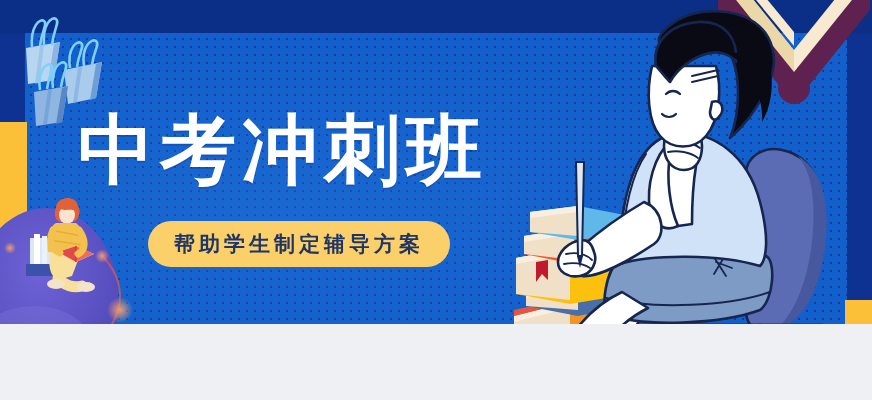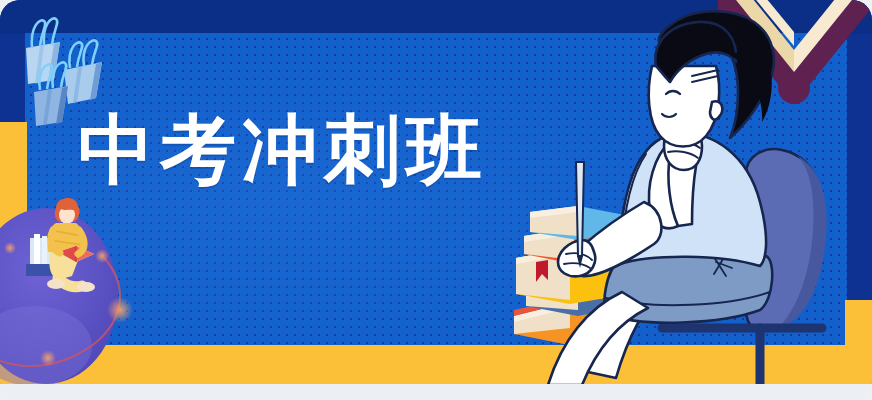--- a/index.html
+++ b/index.html
@@ -5,24 +5,23 @@
   * { margin:0; padding:0; box-sizing:border-box; }
   html,body {
     width:872px; height:400px;
     background:#eef0f3;
     font-family:"Liberation Sans","DejaVu Sans",sans-serif;
     overflow:hidden;
   }
 
   #banner {
     position:relative;
-    width:872px; height:400px;
+    width:872px; height:324px;
     background:#eef0f3;
     overflow:hidden;
-    border-radius:20px;
   }
 
   
   .layer { position:absolute; }
 
   #navy-base     { left:0; top:0; width:872px; height:384px; background:#0d3291; }
   #navy-top-band { left:0; top:0; width:872px; height:34px;  background:#0b2e86; }
 
   
   #yellow-left   { left:0;  top:122px; width:27px;  height:262px; background:#fcbf38; }
@@ -276,16 +275,19 @@
     </g>
 
     <g>
       <path d="M146 152 L154 152 L152 246 L148 246 Z" fill="#dfe9f6" stroke="#16264f" stroke-width="2"></path>
       <path d="M147 246 L153 246 L150 258 Z" fill="#16264f"></path>
     </g>
   </svg>
 
   <div id="headline">中考冲刺班</div>
 
+  <div id="subtitle-pill">
+    <span id="subtitle-text">帮助学生制定辅导方案</span>
+  </div>
 
   <div class="layer" id="grey-strip"></div>
 
 </div>
 
 </body></html>

